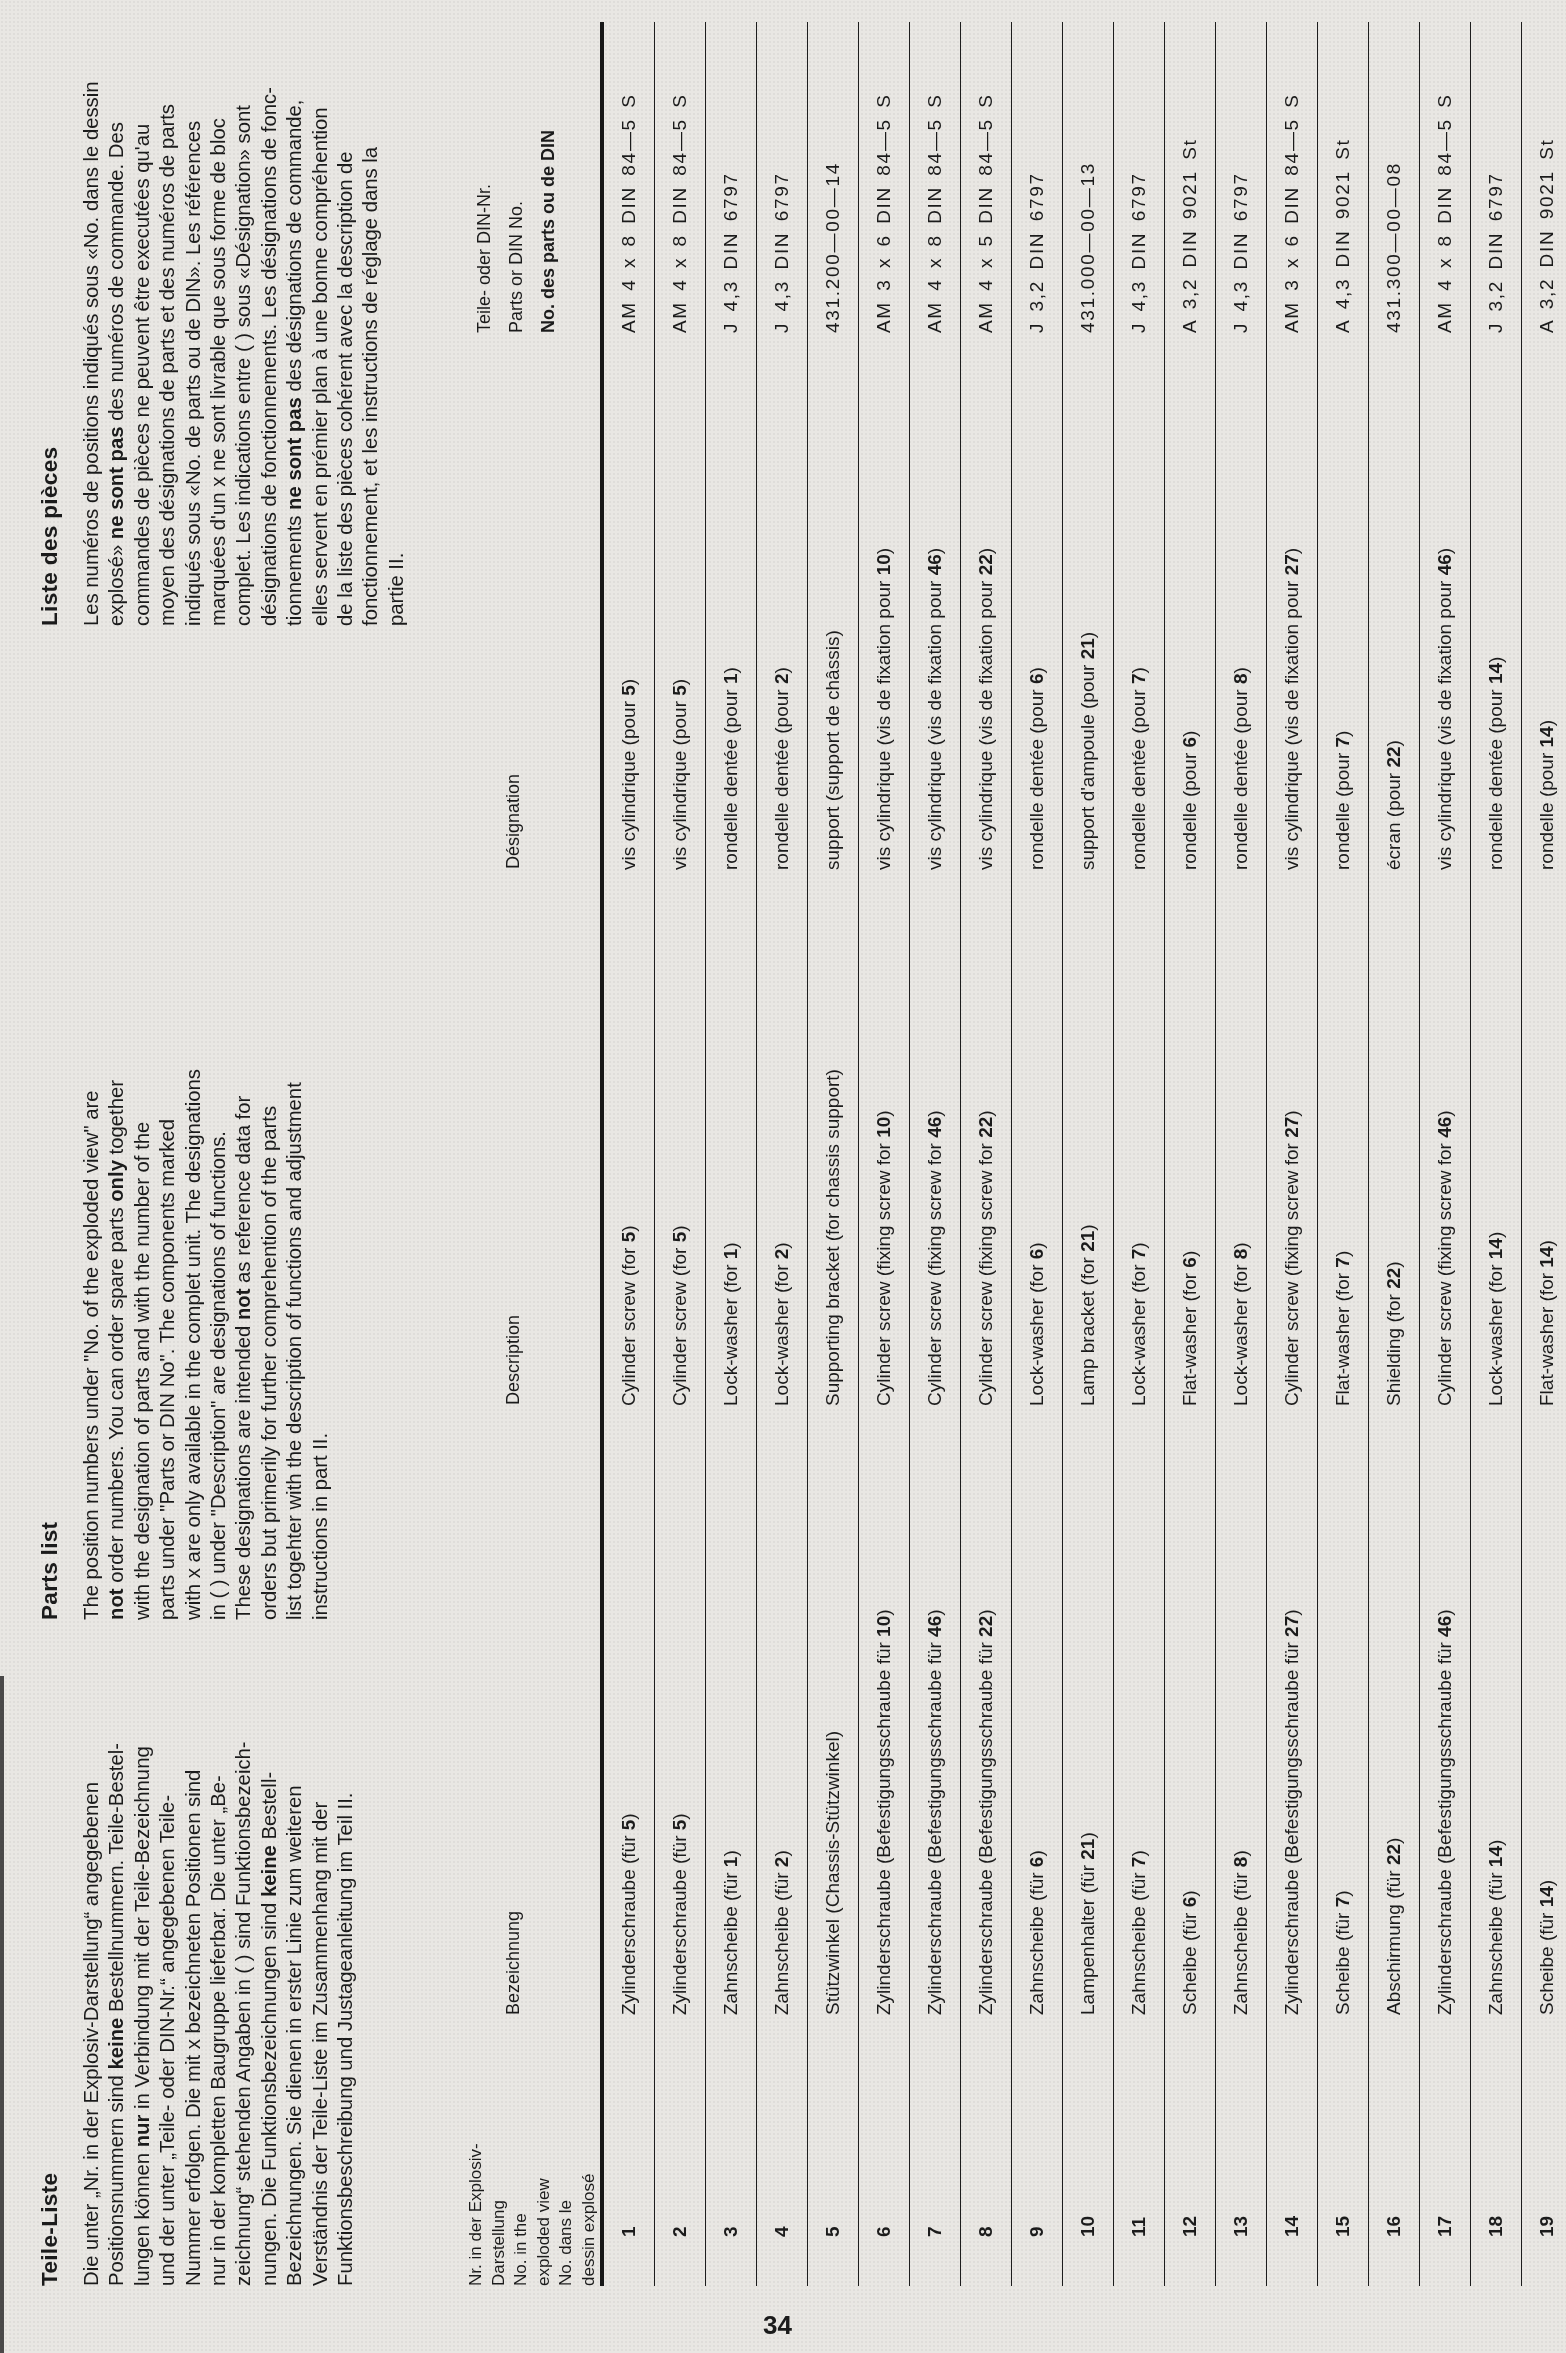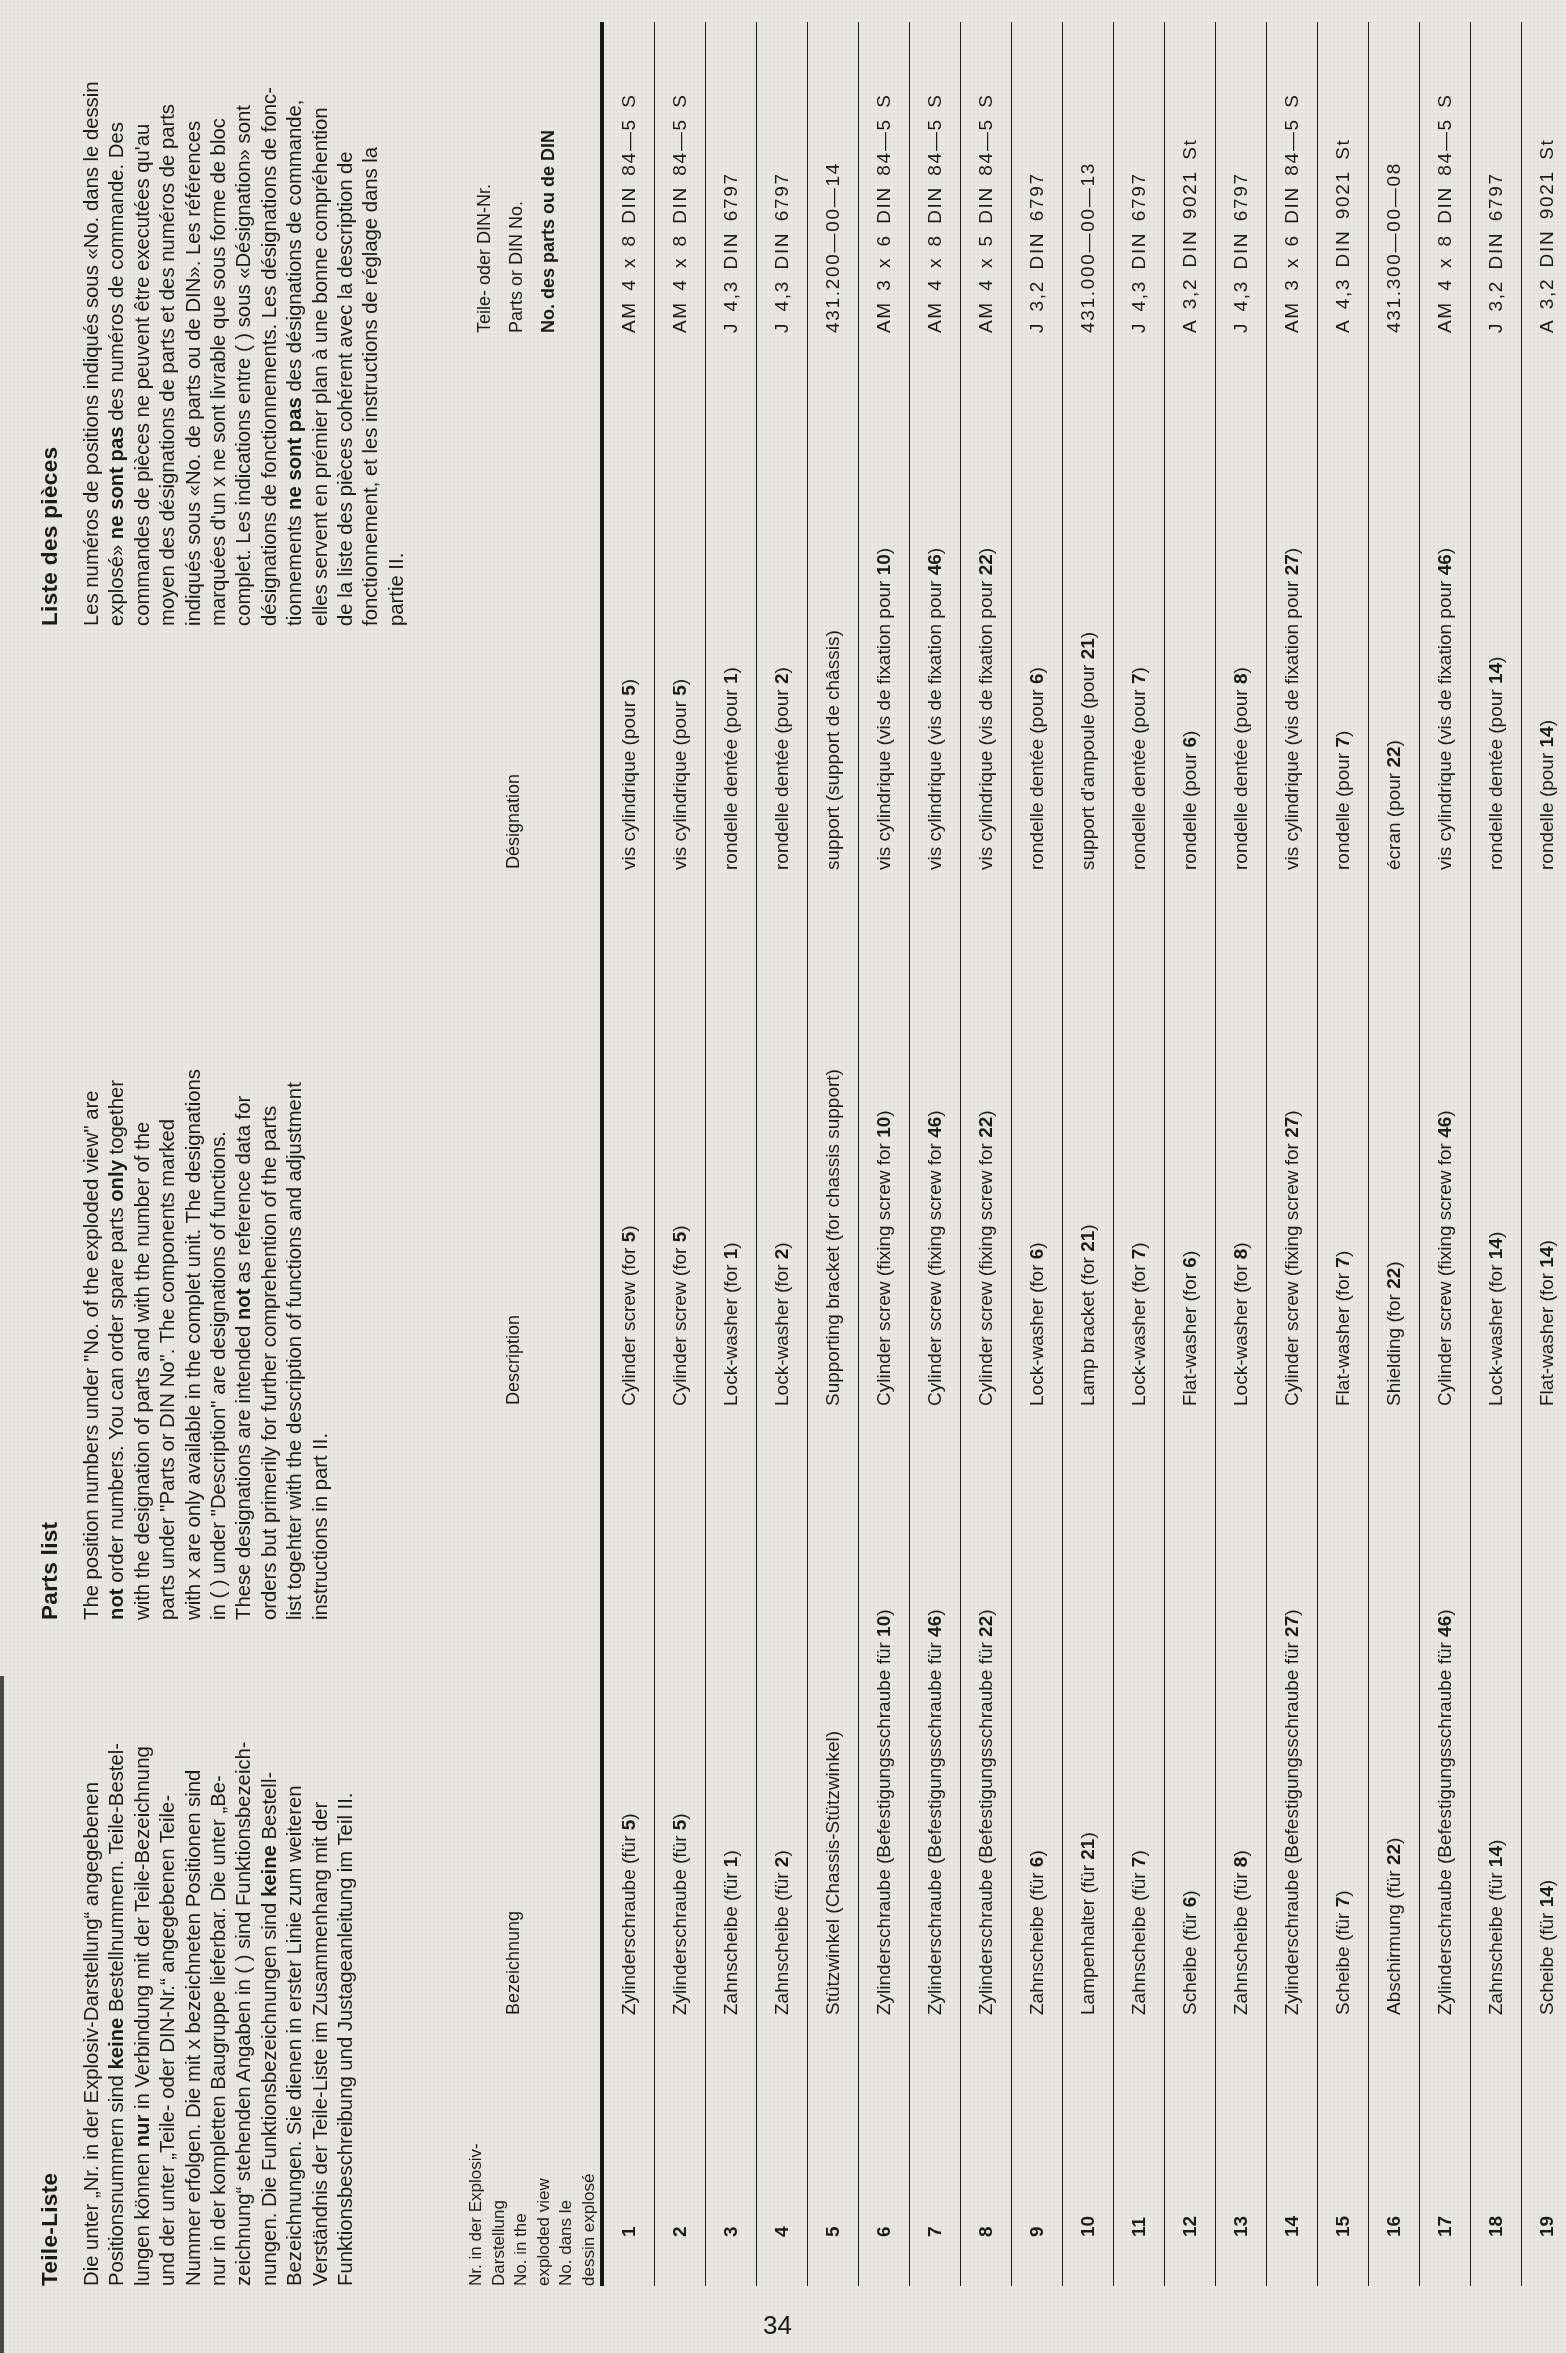--- a/index.html
+++ b/index.html
@@ -36,21 +36,21 @@
 
   .tbl{position:absolute;left:56px;top:595px;width:2264px;border-top:4px solid #171717}
   .row{position:relative;height:50px;border-bottom:1.1px solid #1d1d1d}
   .cell{position:absolute;top:0;height:50px;line-height:50px;font-size:19px;white-space:nowrap}
   .c-no{left:49px;font-weight:bold}
   .c-de{left:271px}
   .c-en{left:880px}
   .c-fr{left:1416px}
   .c-part{left:1953px;letter-spacing:1.7px;word-spacing:3.4px}
 
-  .pageno{position:absolute;left:763px;top:2310px;font-size:26px;font-weight:normal;z-index:2}
+  .pageno{position:absolute;left:763px;top:2310px;font-size:26px;font-weight:bold;z-index:2}
   b{font-weight:bold}
 </style>
 </head>
 <body>
 
 <div class="paper-texture"></div>
 <div class="scan-edge"></div>
 
 <div class="content">
 

